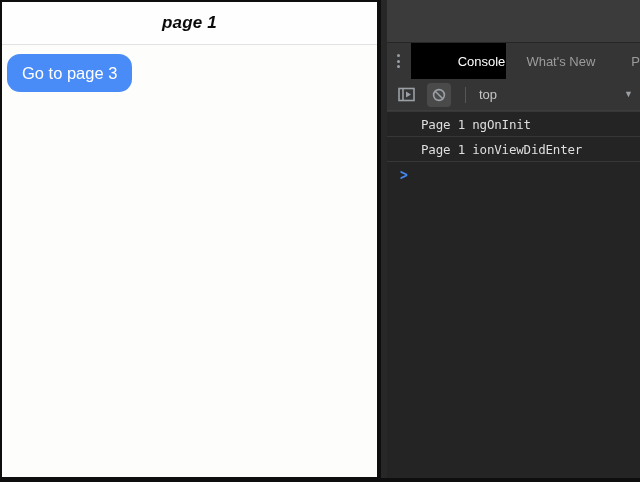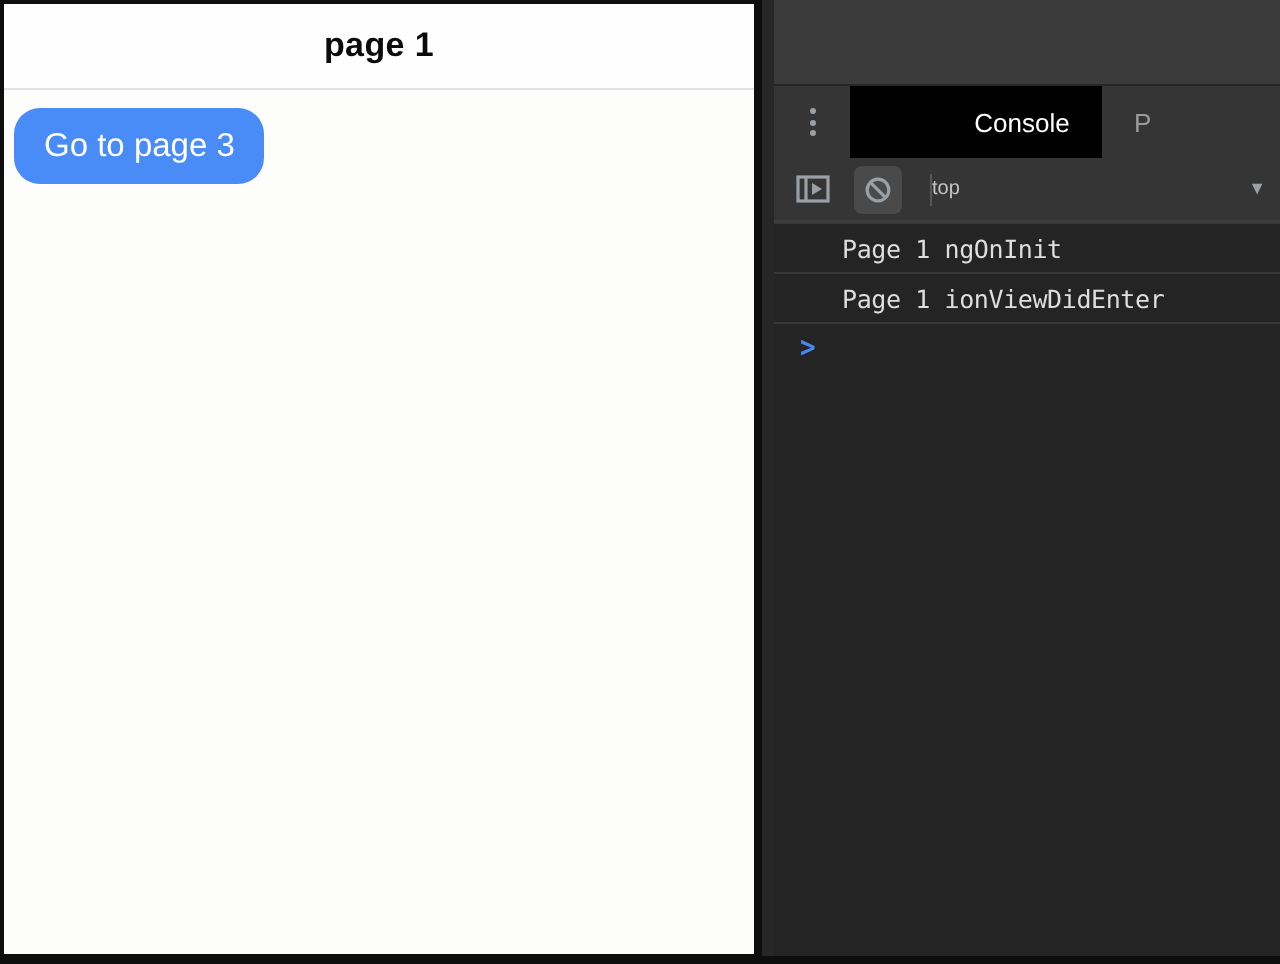--- a/index.html
+++ b/index.html
@@ -10,21 +10,21 @@
   }
   
   .app-panel{
     position:absolute;left:2px;top:2px;width:375px;height:475px;
     background:#fdfdfb;display:flex;flex-direction:column;
   }
   .app-header{
     height:42px;background:#fefefe;border-bottom:1px solid #e2e2e2;
     display:flex;align-items:center;justify-content:center;flex:0 0 auto;
   }
-  .app-title{font-size:17px;font-weight:600;color:#0b0b0b;letter-spacing:.2px;}
+  .app-title{font-size:17px;font-weight:600;color:#0b0b0b;letter-spacing:.2px;font-style:italic;}
   .app-content{flex:1;position:relative;}
   .go-button{
     position:absolute;left:5px;top:9px;
     min-width:116px;height:38px;border:none;border-radius:13px;
     background:#4a8cf7;color:#ffffff;font-size:16.5px;
     font-family:"Liberation Sans", sans-serif;
     display:flex;align-items:center;justify-content:center;
     padding:0 15px;cursor:pointer;
   }
   
@@ -45,21 +45,21 @@
   .dt-tab.active{background:#000000;color:#ffffff;width:80px;}
   .dt-tab.plain{padding:0 20px;}
   .dt-tab.partial{padding-left:16px;}
   .dt-toolbar{
     height:31px;background:#353535;border-bottom:1px solid #3d3d3d;
     display:flex;align-items:center;flex:0 0 auto;padding-left:11px;
   }
   .tool-icon{display:flex;align-items:center;justify-content:center;cursor:pointer;}
   .clear-btn{margin-left:12px;width:24px;height:24px;background:#4a4a4a;border-radius:4px;}
   .tool-sep{margin-left:14px;width:1px;height:16px;background:#565656;}
-  .ctx-label{color:#c6c6c6;font-size:10px;}
+  .ctx-label{margin-left:13px;color:#c6c6c6;font-size:13px;}
   .tool-spacer{flex:1;}
   .dd-arrow{margin-right:7px;color:#9aa0a6;font-size:9px;line-height:1;}
   
   .dt-console{flex:1;background:#242424;font-family:"DejaVu Sans Mono","Liberation Mono",monospace;}
   .console-msg{
     height:24px;border-bottom:1px solid #373737;
     display:flex;align-items:center;padding-left:34px;
     color:#dedede;font-size:12.5px;letter-spacing:-0.2px;
   }
   .console-msg.first{border-top:1px solid #373737;text-align:center;}
@@ -88,20 +88,23 @@
     <div class="kebab">
       <span class="dots">
           <i></i>
           <i></i>
           <i></i>
         </span>
     </div>
     <div class="dt-tab active">
       <span>Console</span>
     </div>
+    <div class="dt-tab plain">
+      <span>What's New</span>
+    </div>
     <div class="dt-tab partial">
       <span>P</span>
     </div>
   </div>
 
   <div class="dt-toolbar dt-row">
     <div class="tool-icon">
       <svg width="17" height="15" viewBox="0 0 17 15">
         <rect x="1" y="1.5" width="15" height="12" fill="none" stroke="#9aa0a6" stroke-width="1.6"></rect>
         <line x1="5" y1="1.5" x2="5" y2="13.5" stroke="#9aa0a6" stroke-width="1.6"></line>

